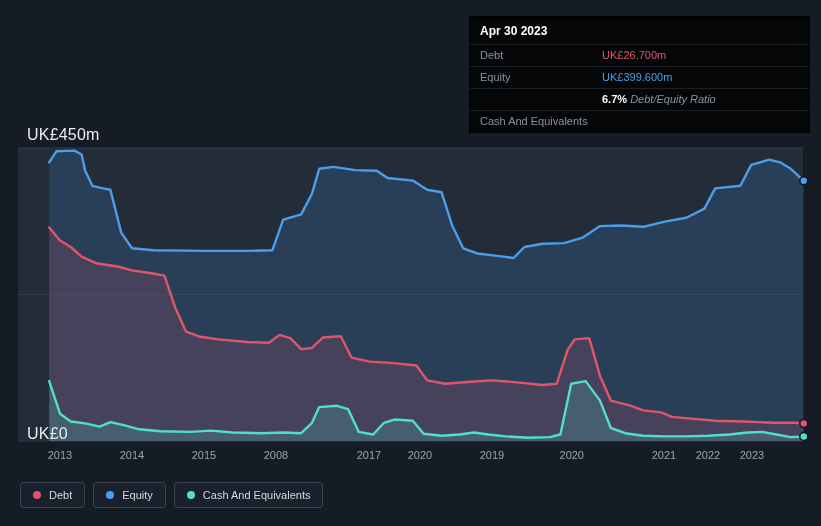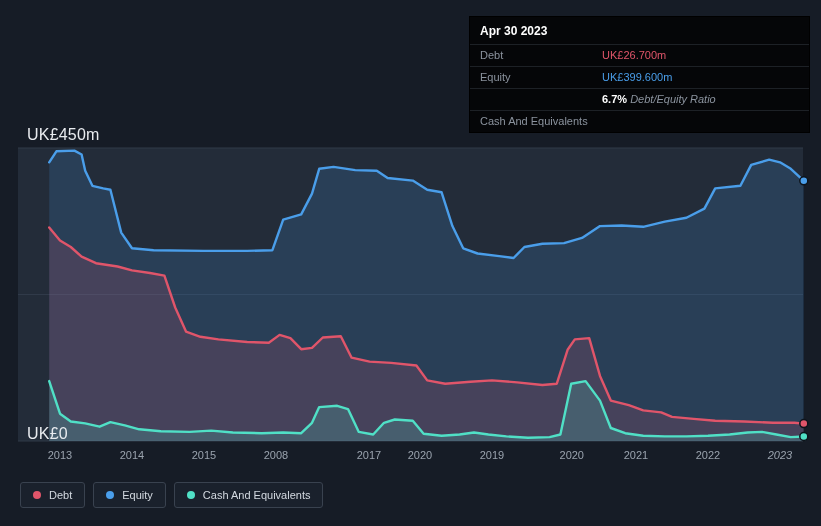--- a/index.html
+++ b/index.html
@@ -66,23 +66,23 @@
 
   <div class="xticks" id="xticks">
       <span class="xtick" style="left: 40px;">2013</span>
       <span class="xtick" style="left: 112px;">2014</span>
       <span class="xtick" style="left: 184px;">2015</span>
       <span class="xtick" style="left: 256px;">2008</span>
       <span class="xtick" style="left: 336px; margin-left: 13px;">2017</span>
       <span class="xtick" style="left: 400px;">2020</span>
       <span class="xtick" style="left: 472px;">2019</span>
       <span class="xtick" style="left: 544px; text-align: right;">2020</span>
-      <span class="xtick" style="left: 616px;">2021</span>
+      <span class="xtick" style="left: 644px;">2021</span>
       <span class="xtick" style="left: 688px;">2022</span>
-      <span class="xtick" style="left: 760px; font-style: italic;">2023</span>
+      <span class="xtick" style="left: 732px;">2023</span>
     </div>
 
   <div class="tooltip">
     <div class="tt-date">Apr 30 2023</div>
     <div class="tt-row">
       <span class="tt-label">Debt</span>
       <span class="tt-value v-debt">UK£26.700m</span>
     </div>
     <div class="tt-row">
       <span class="tt-label">Equity</span>

